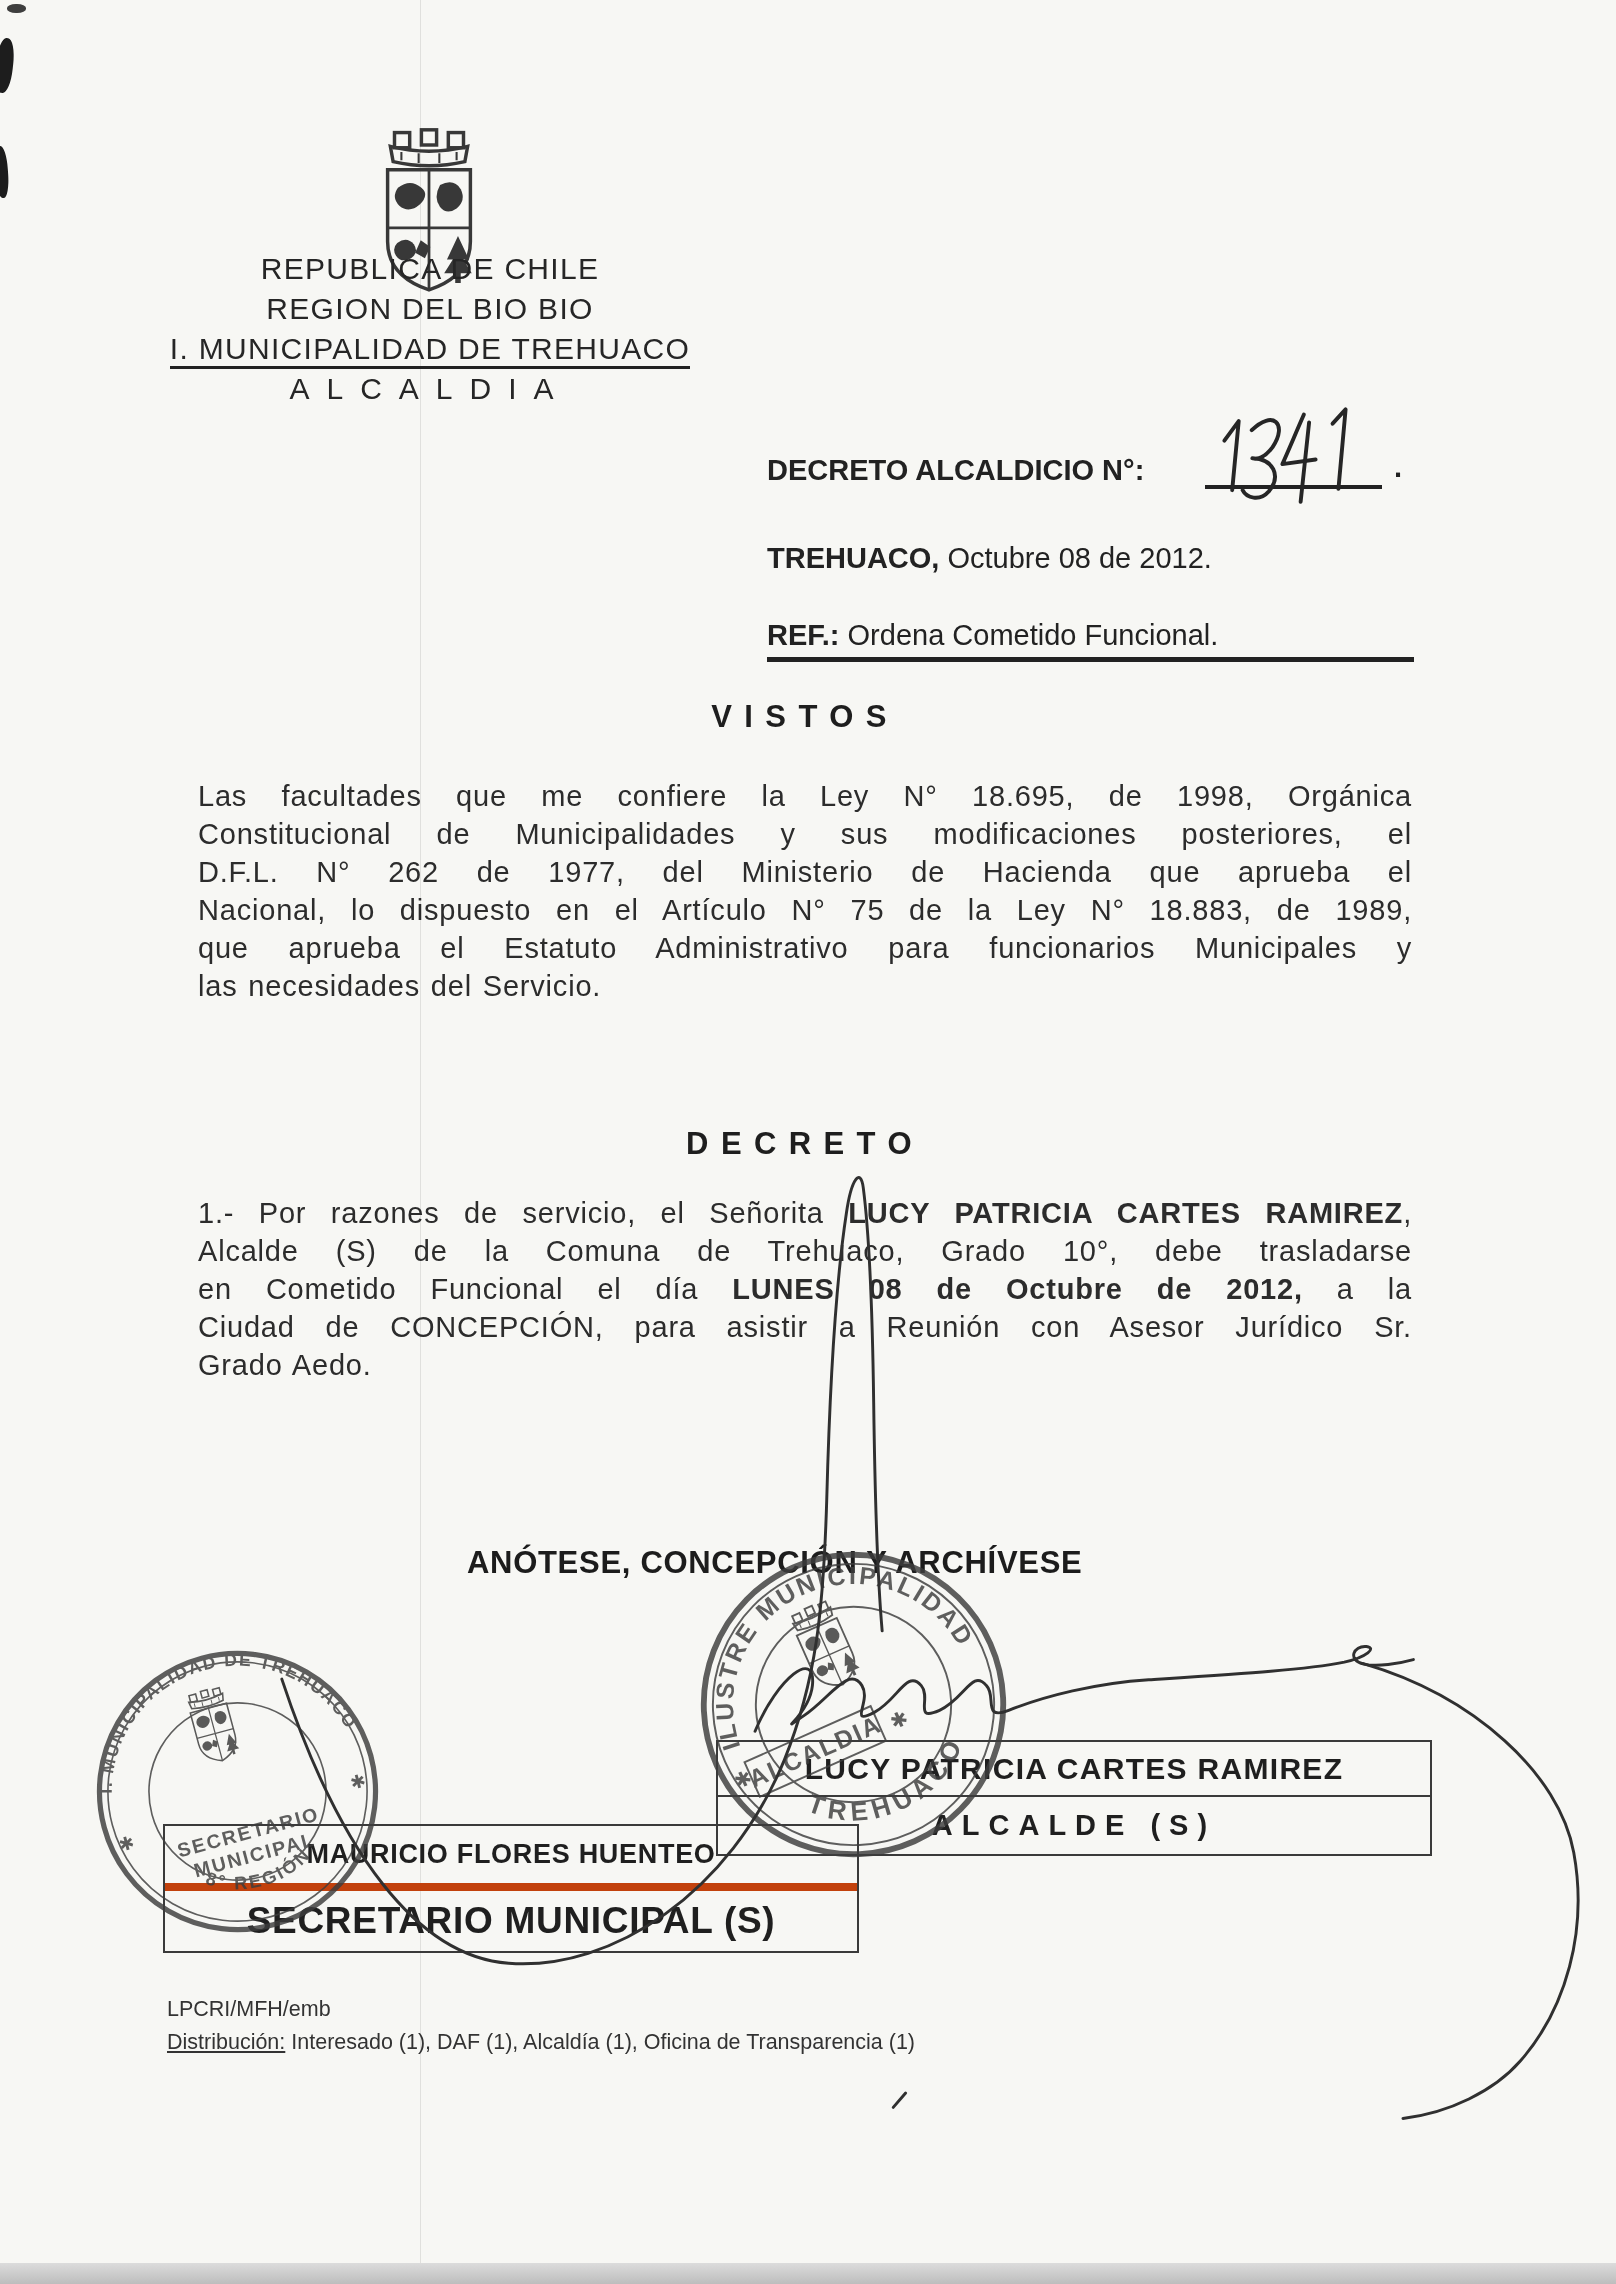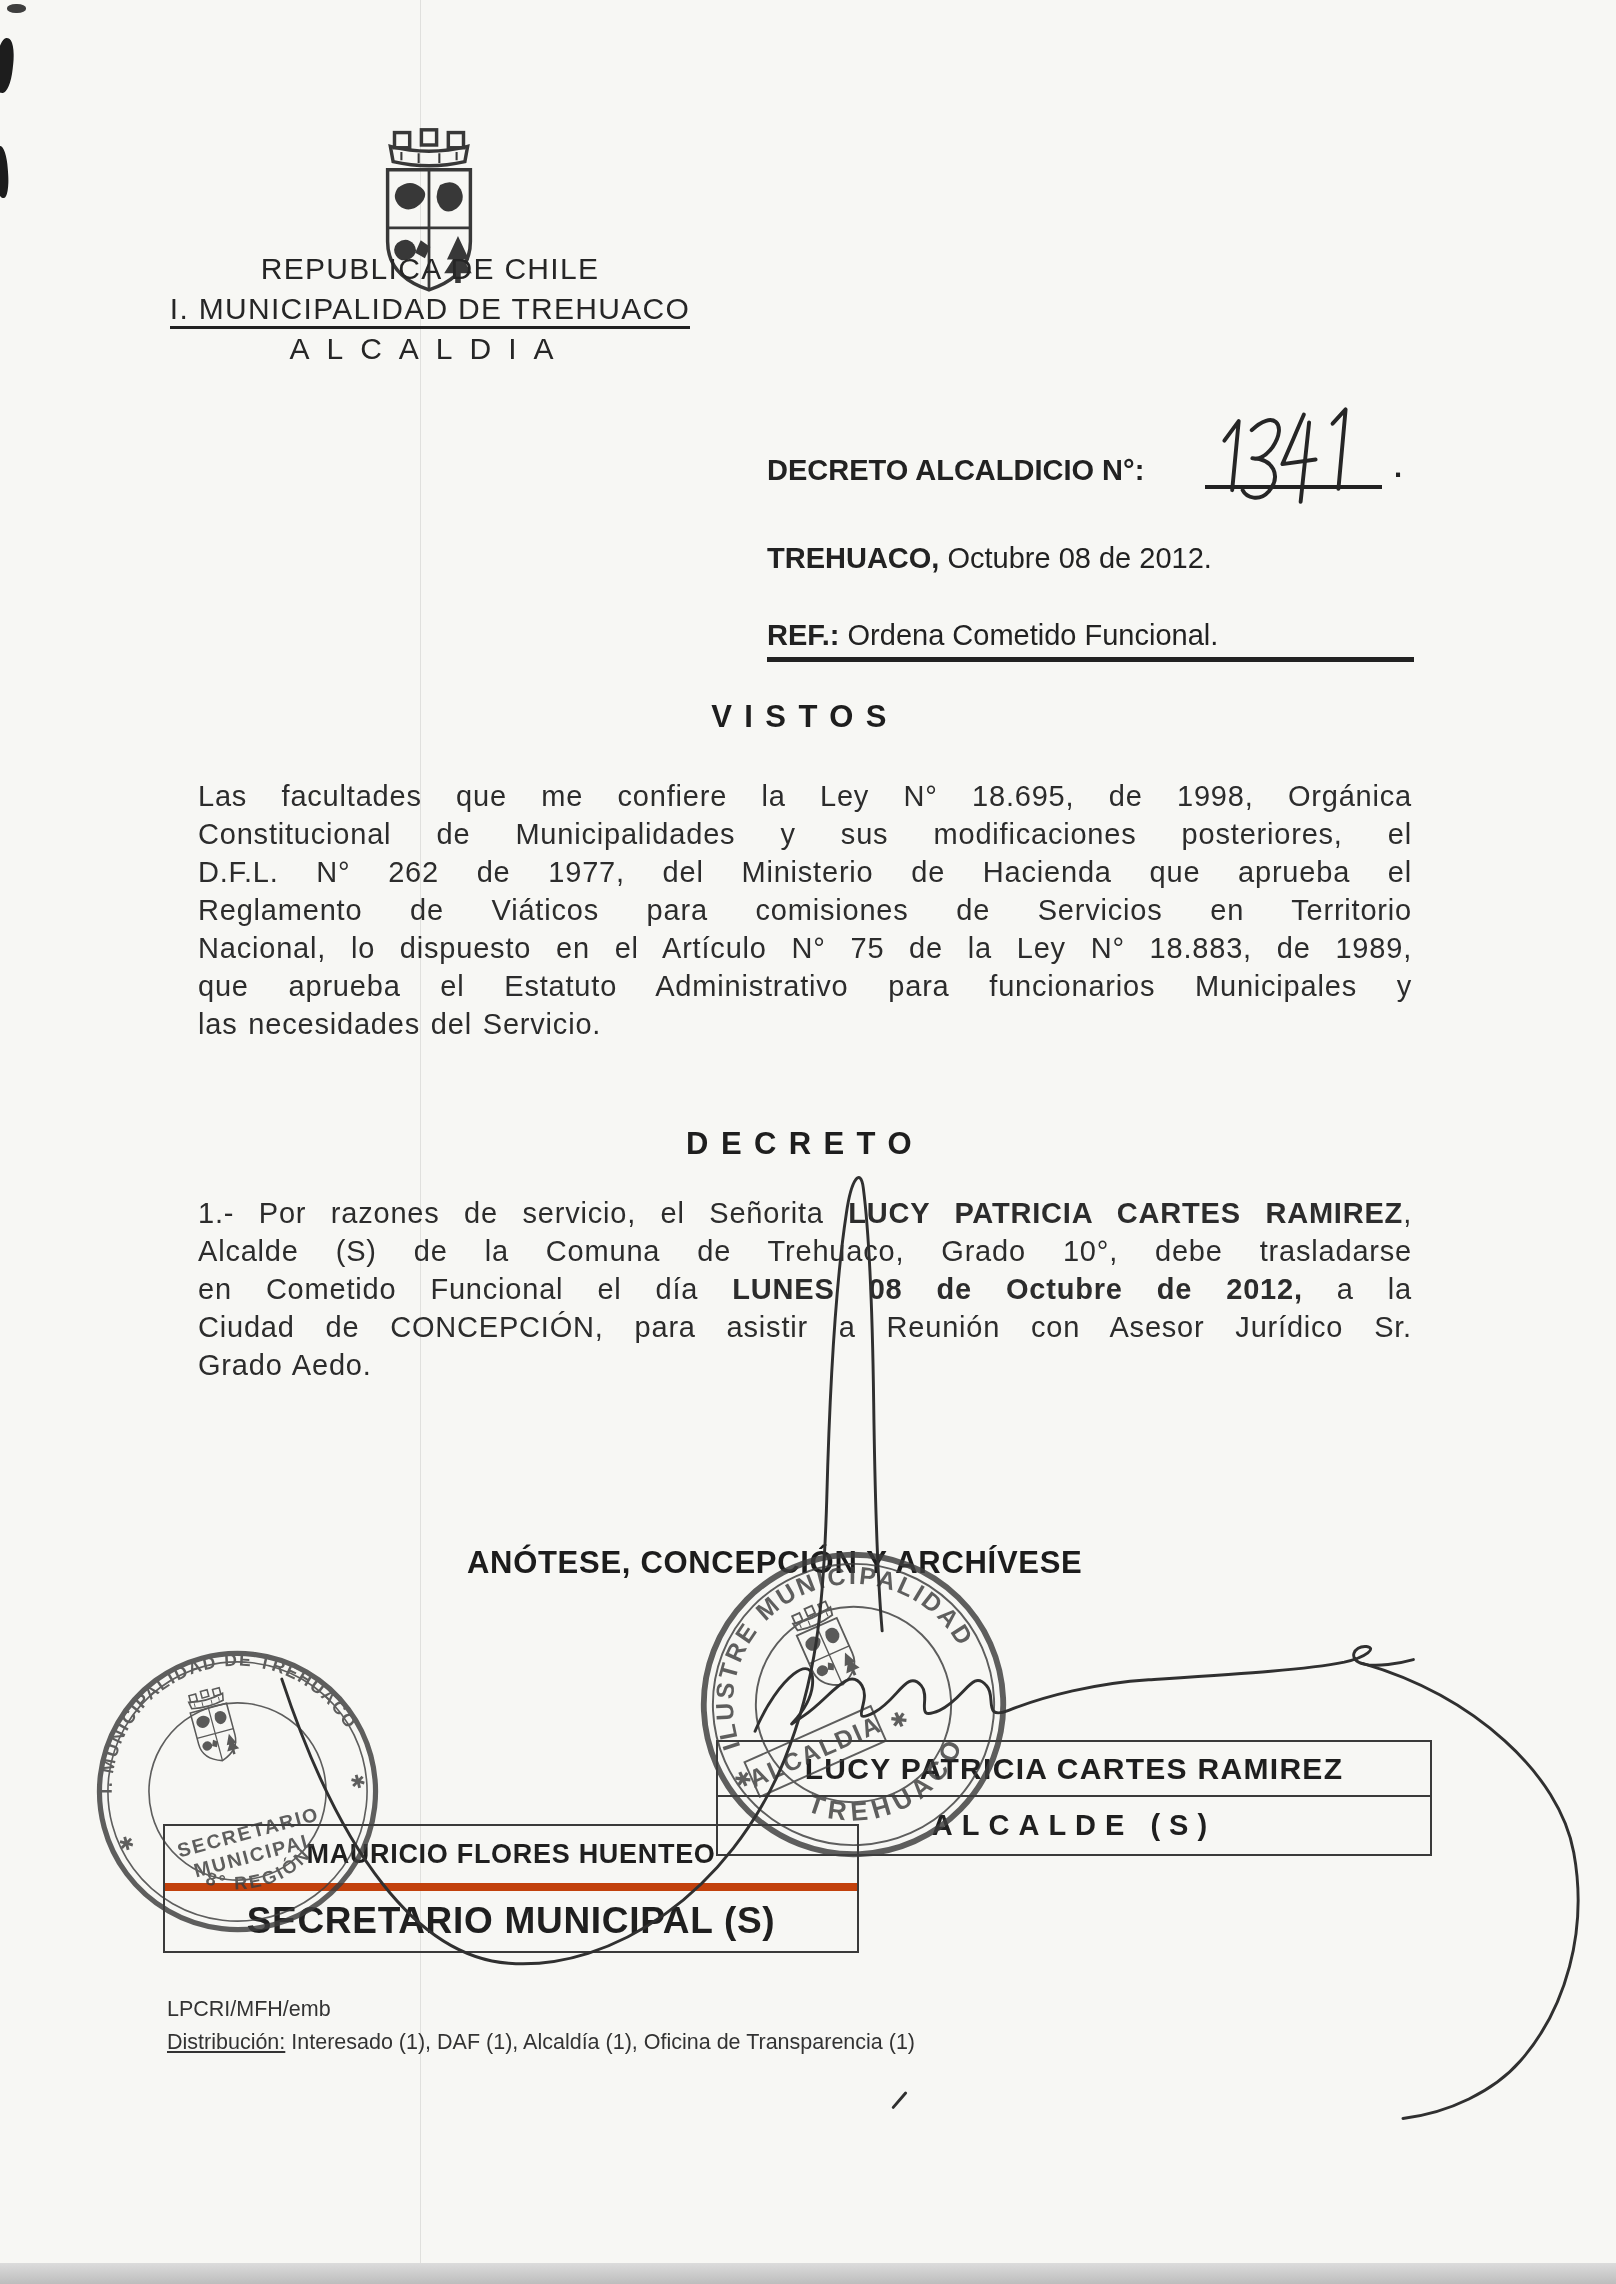--- a/index.html
+++ b/index.html
@@ -99,37 +99,37 @@
       <rect x="138" y="214" width="8" height="16" fill="#383838" stroke="none"></rect>
     </g>
   </defs>
 </svg>
 
 <svg class="abs" id="crest" viewBox="0 0 200 260">
   <use href="#crest-sym"></use>
 </svg>
 <div class="abs" id="header-text">
   <div class="hline">REPUBLICA DE CHILE</div>
+  <div class="hline">REGION DEL BIO BIO</div>
   <div class="hline" id="header-line3"><span>I. MUNICIPALIDAD DE TREHUACO</span></div>
   <div class="hline" id="header-line4">ALCALDIA</div>
 </div>
 
 <div class="dh-row" id="dh-label">DECRETO ALCALDICIO N°:</div>
 <div class="abs" id="dh-number-line"></div>
 <div class="dh-row" id="dh-suffix">.</div>
 <div class="dh-row" id="dh-date"><span class="b">TREHUACO,</span><span> Octubre 08 de 2012.</span></div>
 <div class="dh-row" id="dh-ref"><span class="b">REF.:</span><span>  Ordena Cometido Funcional.</span></div>
 <div class="abs" id="dh-ref-line"></div>
 
 <div class="sec-title bodycol" id="vistos-title">VISTOS</div>
 <div class="para bodycol" id="vistos-para">
     <div class="jline">Las facultades que me confiere la Ley N° 18.695, de 1998, Orgánica</div>
     <div class="jline">Constitucional de Municipalidades y sus modificaciones posteriores, el</div>
     <div class="jline">D.F.L. N° 262 de 1977, del Ministerio de Hacienda que aprueba el</div>
-    <div class="jline">Reglamento de Viáticos para comisiones de Servicios en Territorio</div>
     <div class="jline">Nacional, lo dispuesto en el Artículo N° 75 de la Ley N° 18.883, de 1989,</div>
     <div class="jline">que aprueba el Estatuto Administrativo para funcionarios Municipales y</div>
     <div class="jline last">las necesidades del Servicio.</div>
   </div>
 
 <div class="sec-title bodycol" id="decreto-title">DECRETO</div>
 <div class="para bodycol" id="decreto-para">
     <div class="jline"><span>1.- Por razones de servicio, el Señorita </span><span style="font-weight: bold;">LUCY PATRICIA CARTES RAMIREZ</span><span>,</span></div>
     <div class="jline"><span>Alcalde (S) de la Comuna de Trehuaco,  Grado 10°, debe trasladarse</span></div>
     <div class="jline"><span>en Cometido Funcional el día </span><span style="font-weight: bold;">LUNES 08 de Octubre de 2012,</span><span> a la</span></div>

